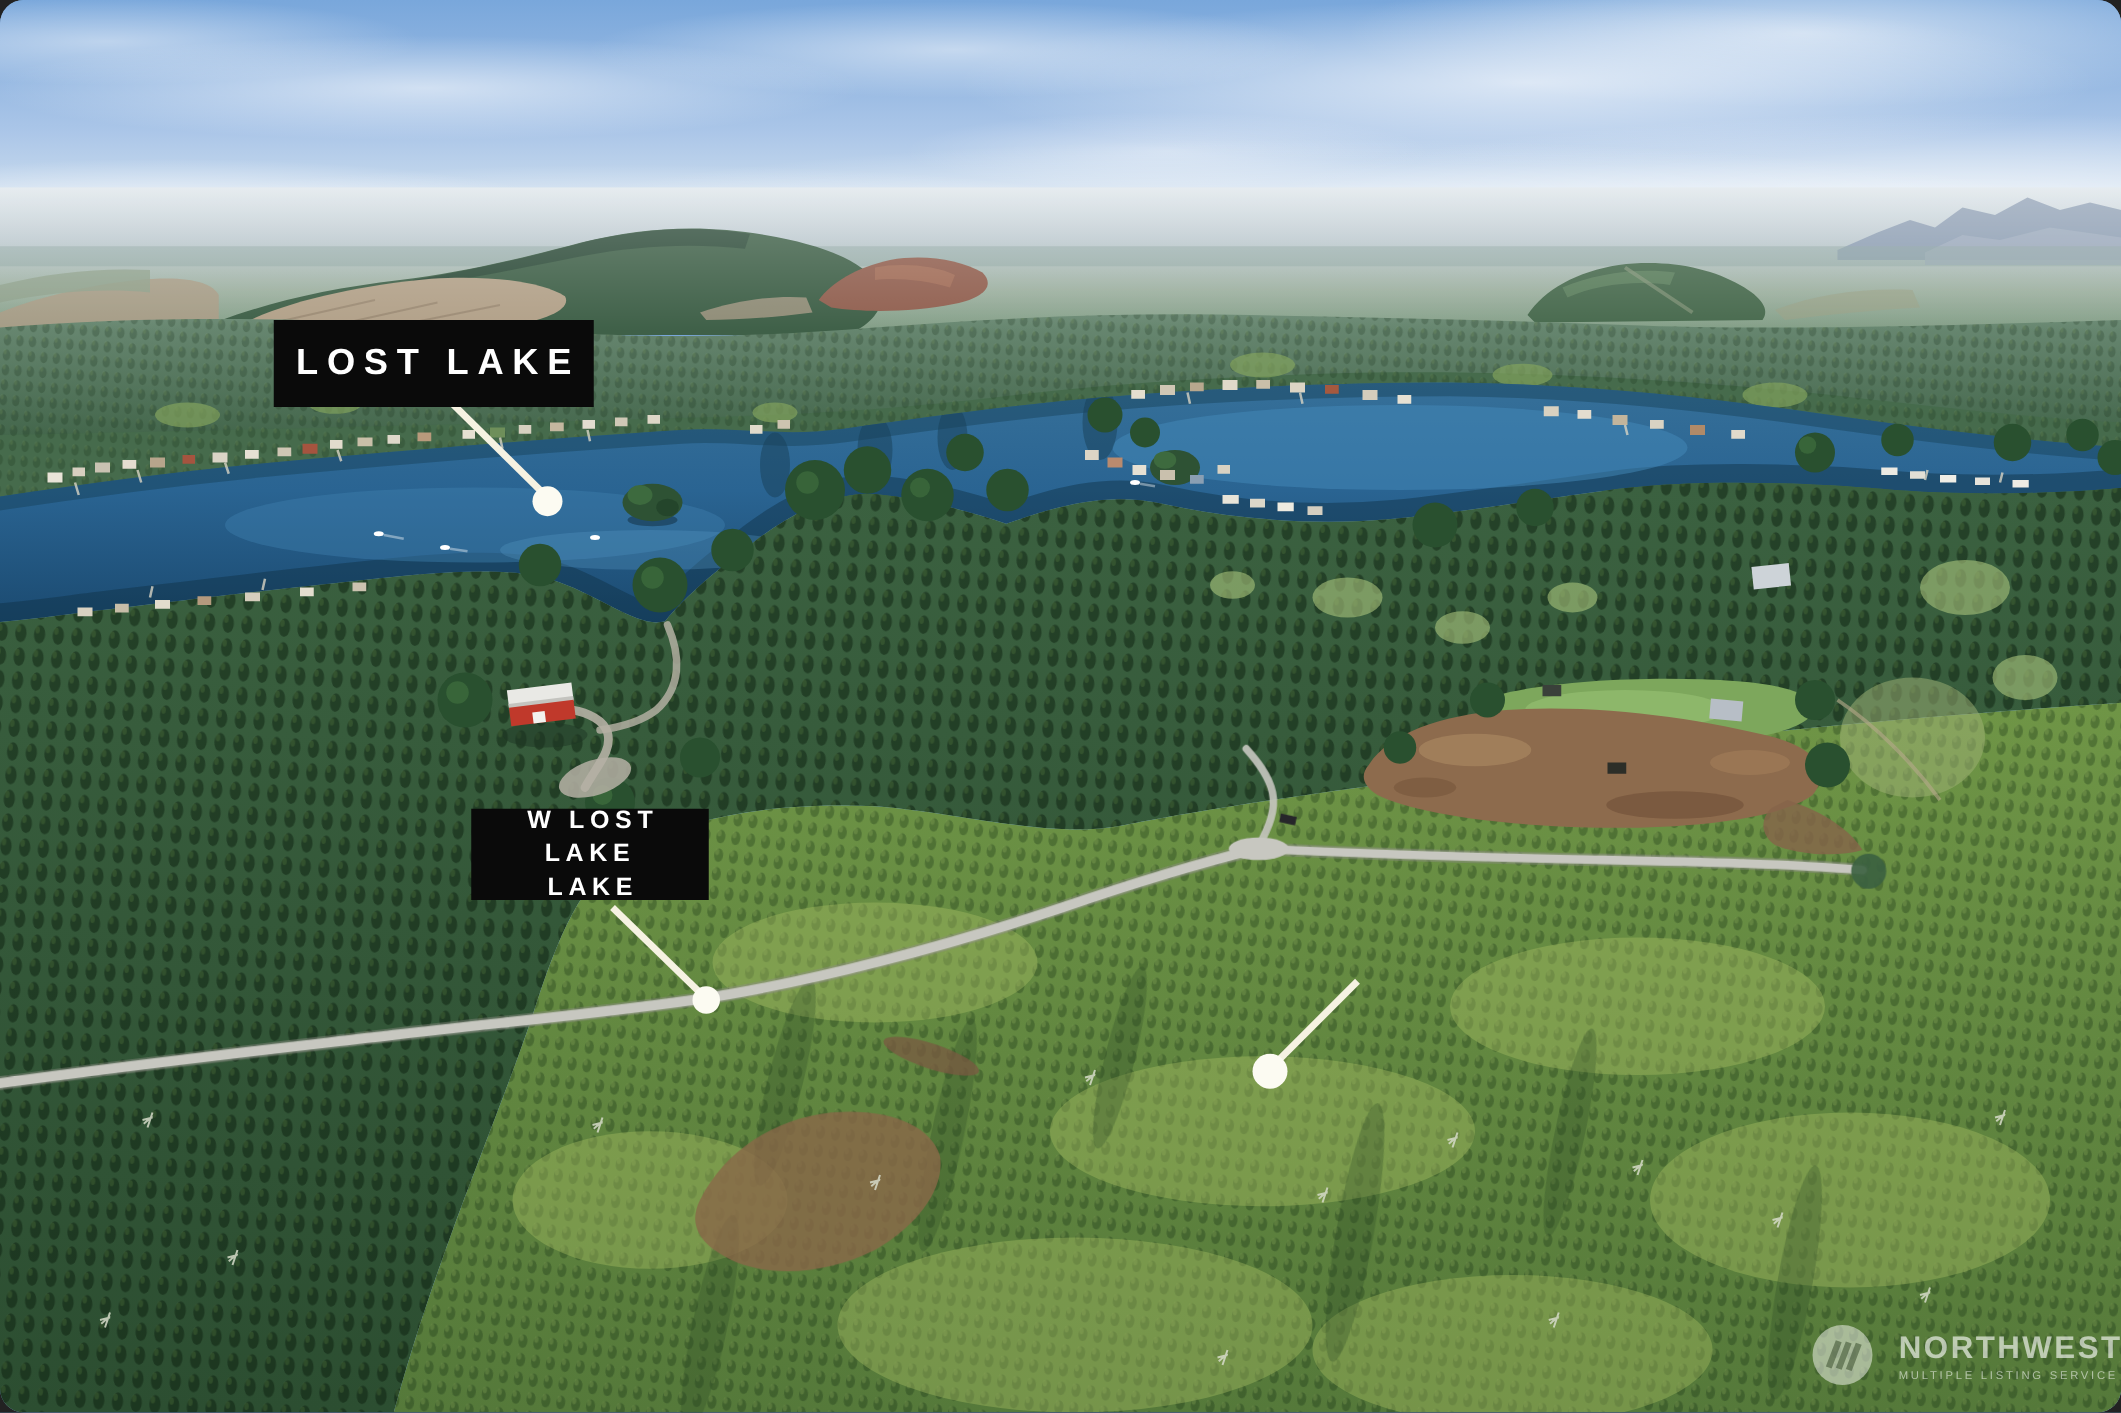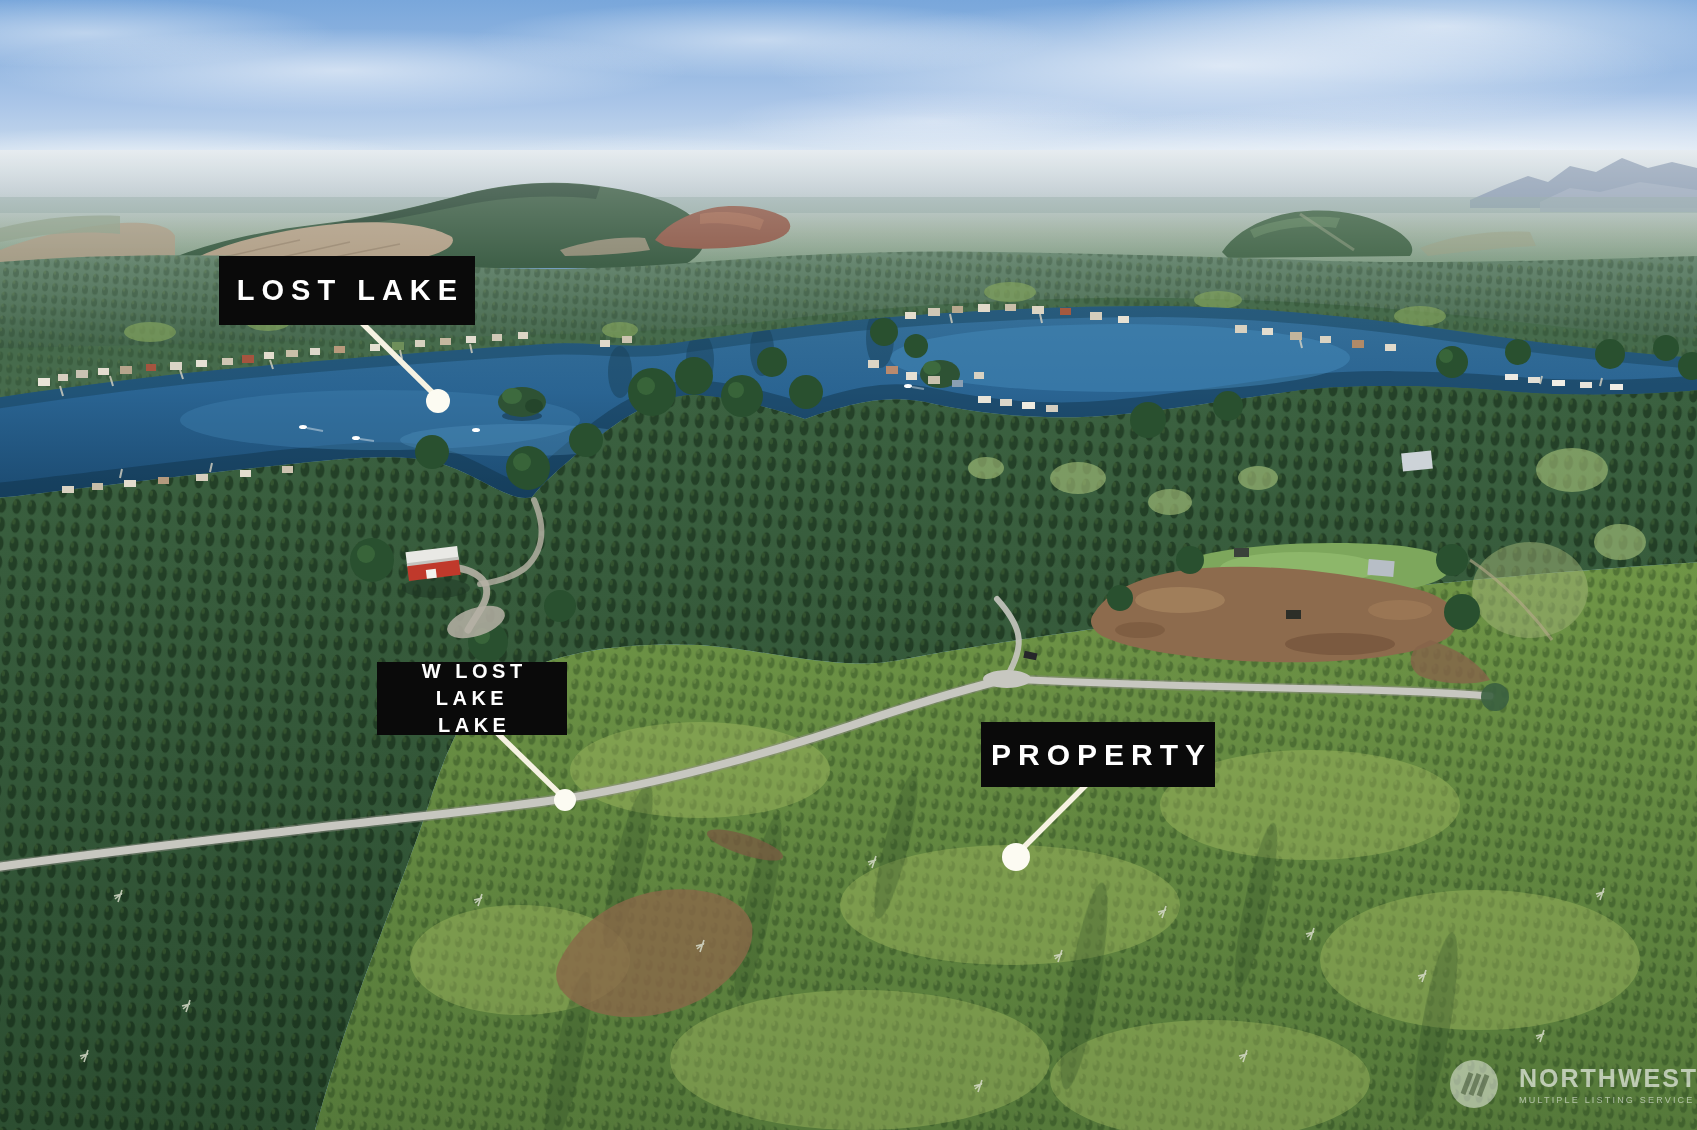--- a/index.html
+++ b/index.html
@@ -1,38 +1,38 @@
 <!DOCTYPE html>
 <html><head>
 <meta charset="utf-8">
 <style>
   html,body{margin:0;padding:0;background:#222;}
   #scene{position:relative;width:1697px;height:1130px;overflow:hidden;
-         font-family:"Liberation Sans",sans-serif;background:#79a7db;}
+         font-family:"Liberation Sans",sans-serif;background:#79a7db;border-radius:19px;}
   #sky{position:absolute;left:0;top:0;width:1697px;height:220px;
     background:
       radial-gradient(480px 70px at 8% 80%, rgba(255,255,255,.9), rgba(255,255,255,0) 70%),
       radial-gradient(700px 95px at 30% 90%, rgba(255,255,255,.85), rgba(255,255,255,0) 70%),
       radial-gradient(900px 110px at 62% 88%, rgba(255,255,255,.9), rgba(255,255,255,0) 75%),
       radial-gradient(800px 120px at 93% 82%, rgba(255,255,255,.85), rgba(255,255,255,0) 75%),
       radial-gradient(500px 60px at 20% 32%, rgba(255,255,255,.55), rgba(255,255,255,0) 70%),
       radial-gradient(420px 55px at 45% 18%, rgba(255,255,255,.5), rgba(255,255,255,0) 70%),
       radial-gradient(650px 95px at 72% 30%, rgba(255,255,255,.65), rgba(255,255,255,0) 70%),
       radial-gradient(520px 85px at 85% 12%, rgba(255,255,255,.6), rgba(255,255,255,0) 70%),
       radial-gradient(300px 45px at 55% 55%, rgba(255,255,255,.4), rgba(255,255,255,0) 70%),
       radial-gradient(360px 50px at 5% 15%, rgba(255,255,255,.45), rgba(255,255,255,0) 70%),
       linear-gradient(180deg,#79a7db 0%,#8fb4e0 22%,#abc6e8 48%,#cfdfee 75%,#eaf0f5 100%);}
   svg{position:absolute;left:0;top:0;}
   .label{position:absolute;background:#0a0a0a;color:#ffffff;display:flex;
          align-items:center;justify-content:center;text-align:center;
          font-weight:bold;z-index:5;}
   .label span{display:block;}
   #lost-lake-label{left:219px;top:256px;width:256px;height:69px;
          font-size:29px;letter-spacing:7px;text-indent:7px;}
-  #road-label{left:377px;top:662px;width:190px;height:73px;flex-direction:column;
+  #road-label{left:377px;top:647px;width:190px;height:73px;flex-direction:column;
          font-size:20px;letter-spacing:4.5px;text-indent:4.5px;line-height:1.35;}
   #property-label{left:981px;top:722px;width:234px;height:65px;
          font-size:30px;letter-spacing:7px;text-indent:7px;}
   #watermark{position:absolute;left:1448px;top:1058px;display:flex;align-items:center;
          gap:19px;z-index:6;}
   .wm-text{display:flex;flex-direction:column;}
   .wm-brand{font-size:25px;font-weight:bold;letter-spacing:2px;
          color:rgba(255,255,255,0.62);white-space:nowrap;}
   .wm-tagline{font-size:9px;font-weight:normal;letter-spacing:2.2px;margin-top:2px;
          color:rgba(255,255,255,0.55);white-space:nowrap;}
@@ -390,23 +390,20 @@
     </g>
   </svg>
 
   <div class="label" id="lost-lake-label">
     <span>LOST LAKE</span>
   </div>
   <div class="label" id="road-label">
     <span>W LOST LAKE</span>
     <span>LAKE</span>
   </div>
-  <div class="label" id="property-label">
-    <span>PROPERTY</span>
-  </div>
 
   <div id="watermark">
     <svg width="52" height="52" viewBox="0 0 52 52" style="position:static;">
       <circle cx="26" cy="26" r="24" fill="rgba(250,250,246,0.5)"></circle>
       <path d="M15,36 L23,15 M23,37 L31,16 M31,38 L39,17" stroke="rgba(60,80,48,0.55)" stroke-width="5" fill="none"></path>
     </svg>
     <div class="wm-text">
       <div class="wm-brand">NORTHWEST</div>
       <div class="wm-tagline">MULTIPLE LISTING SERVICE</div>
     </div>

